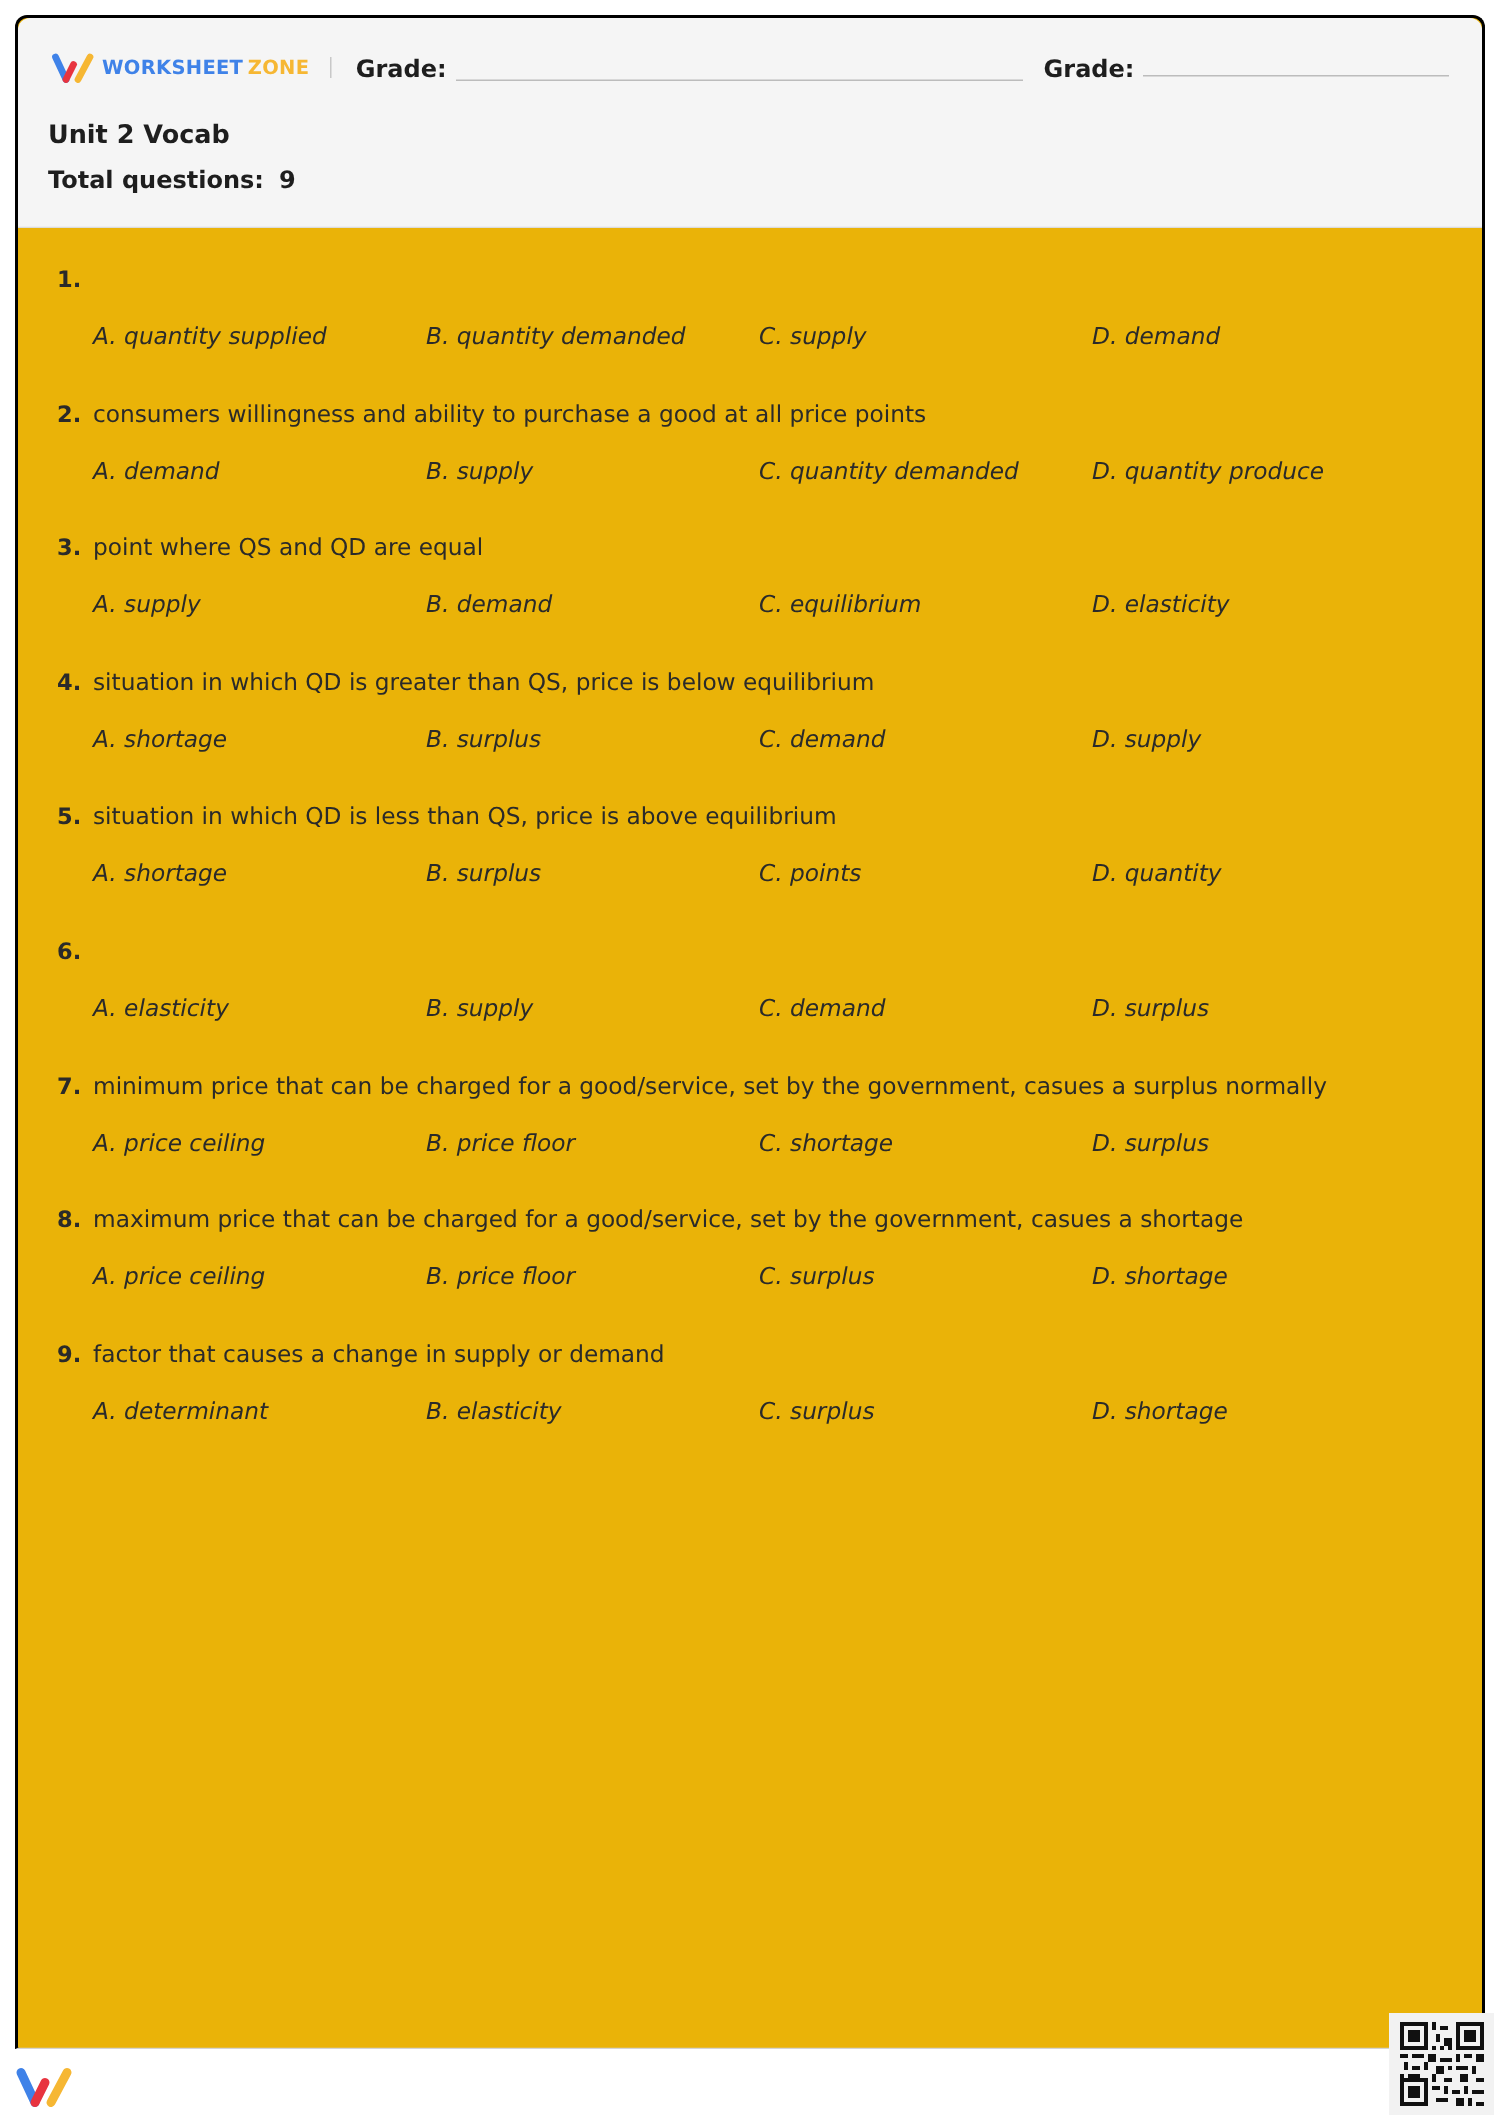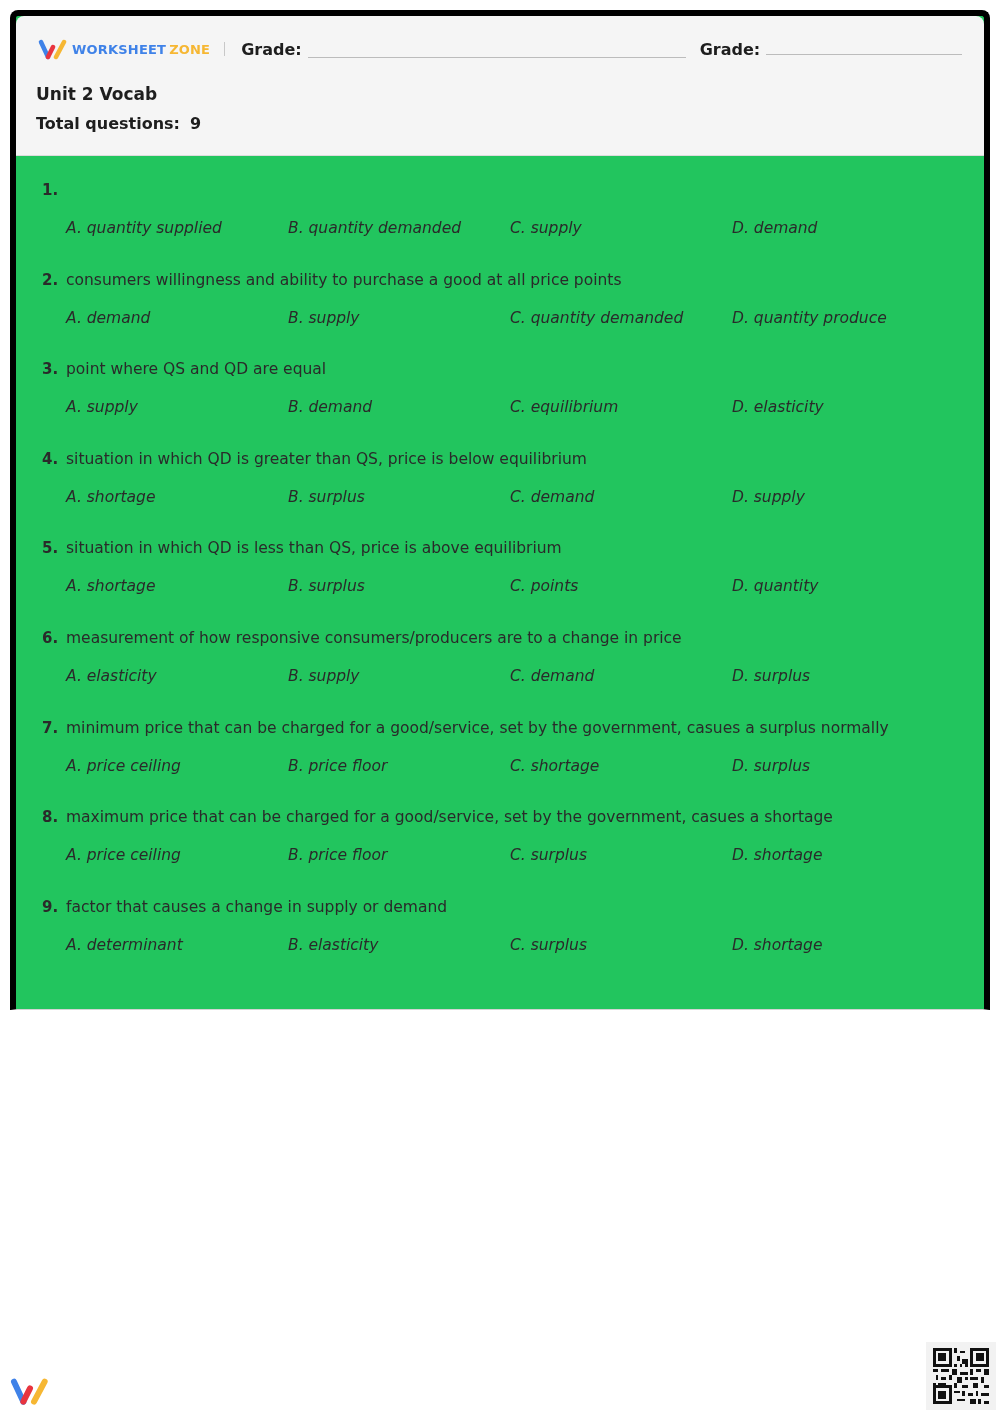--- a/index.html
+++ b/index.html
@@ -1,21 +1,21 @@
 <!DOCTYPE html>
 <html><head>
 <meta charset="utf-8">
 <style>
   * { box-sizing: border-box; margin: 0; padding: 0; }
   html, body { width: 1000px; height: 1414px; background: #ffffff; overflow: hidden; }
   body { position: relative; font-family: "DejaVu Sans", sans-serif; color: #222; }
 
   .sheet {
-    position: absolute; left: 10px; top: 10px; width: 980px; height: 1000px;
-    border: 6px solid #000000; border-radius: 8px 8px 0 0; background: #22c55e;
+    position: absolute; left: 10px; top: 10px; width: 980px; height: 1356px;
+    border: 2px solid #000000; border-radius: 8px 8px 0 0; background: #eab308;
     border-bottom: 1px solid #d4d4d4;
   }
   .header {
     height: 140px; background: #f5f5f5; border-bottom: 1px solid #dcdcdc;
     border-radius: 8px 8px 0 0; position: relative;
   }
   .brand-row { position: absolute; left: 22px; top: 20px; right: 22px; height: 26px; display: flex; align-items: center; }
   .logo-mark { width: 30px; height: 22px; position: relative; display: inline-block; }
   .logo-word { font-size: 13px; font-weight: bold; letter-spacing: 0.2px; margin-left: 4px; }
   .logo-word .w1 { color: #3f82e8; }
@@ -129,21 +129,20 @@
       <div class="q-opts">
         <span class="opt">A. shortage</span>
         <span class="opt">B. surplus</span>
         <span class="opt">C. points</span>
         <span class="opt">D. quantity</span>
       </div>
     </div>
     <div class="q">
       <div class="q-stem">
           <span class="q-num">6.</span>
-          <span>measurement of how responsive consumers/producers are to a change in price</span>
         </div>
       <div class="q-opts">
         <span class="opt">A. elasticity</span>
         <span class="opt">B. supply</span>
         <span class="opt">C. demand</span>
         <span class="opt">D. surplus</span>
       </div>
     </div>
     <div class="q">
       <div class="q-stem">

